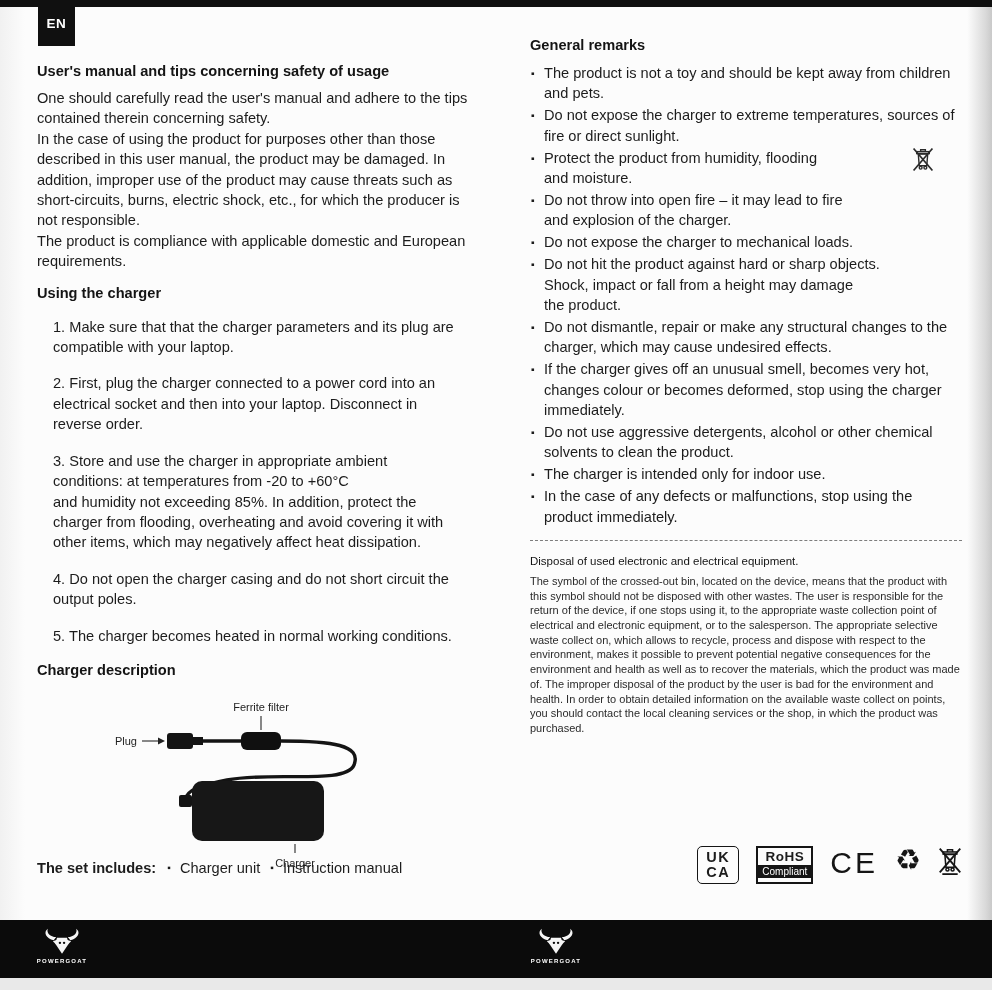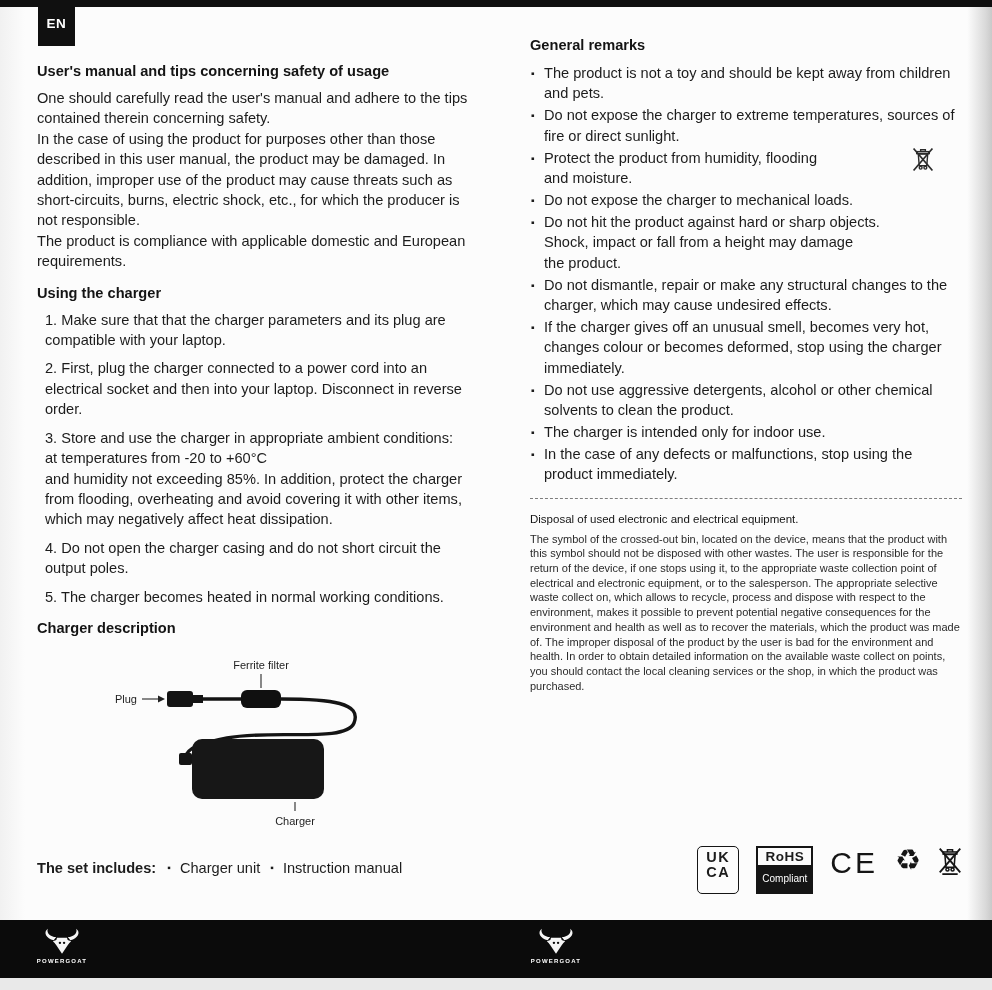--- a/index.html
+++ b/index.html
@@ -19,21 +19,21 @@
     display:flex; align-items:center; justify-content:center;
   }
   .col { position:absolute; }
   .left { left:37px; top:63px; width:434px; }
   .right { left:530px; top:37px; width:432px; }
   h2 { font-size:14.6px; font-weight:700; color:#141414; margin:13px 0 9px; }
   .left h2:first-child { margin-top:0; }
   .right h2 { margin:0 0 10px; }
   .body, .num-list p { font-size:14.6px; line-height:20.4px; }
   .pre { white-space:pre-line; }
-  .num-list p { margin:8px; }
+  .num-list p { margin:16px; }
   ul.bullets { list-style:none; }
   ul.bullets li {
     position:relative; padding-left:14px; margin-bottom:1.5px;
     font-size:14.6px; line-height:20.4px; white-space:pre-line;
   }
   ul.bullets li::before {
     content:"▪"; position:absolute; left:1px; top:0;
     font-size:10.5px; line-height:20.4px;
   }
   .dashed { border-top:1.6px dashed #7d7d7d; margin:13px 0 14px; }
@@ -53,21 +53,21 @@
   .marks {
     position:absolute; left:530px; top:846px; width:432px;
     display:flex; justify-content:flex-end; gap:17px;
   }
   .ukca {
     border:1.5px solid #151515; border-radius:5px; padding:3px 8px;
     font-weight:700; font-size:14.5px; line-height:15px; text-align:center; letter-spacing:1.5px;
   }
   .rohs { border:2px solid #151515; text-align:center; }
   .rohs-top { font-size:13.5px; font-weight:700; padding:1px 6px; letter-spacing:.5px; }
-  .rohs-bottom { background:#151515; color:#fff; font-size:10px; padding:8px 4px; }
+  .rohs-bottom { background:#151515; color:#fff; font-size:10px; padding:1px 4px; }
   .ce { font-size:30px; letter-spacing:3px; color:#151515; }
   .recycle { font-size:29px; line-height:1; color:#151515; }
 
   .weee-top { position:absolute; left:912px; top:146px; opacity:.9; }
 
   .footer { position:absolute; left:0; top:920px; width:992px; height:64px; background:#0b0b0b; }
   .brand { position:absolute; top:7px; width:64px; display:flex; flex-direction:column; align-items:center; color:#fff; }
   .brand-1 { left:30px; }
   .brand-2 { left:524px; }
   .brand-text { font-size:6px; letter-spacing:1.2px; margin-top:1px; font-weight:700; white-space:nowrap; }
@@ -128,20 +128,22 @@
     <span>Instruction manual</span>
   </div>
 
   <div class="col right">
     <h2>General remarks</h2>
     <ul class="bullets">
       <li>The product is not a toy and should be kept away from children and pets.</li>
       <li>Do not expose the charger to extreme temperatures, sources of fire or direct sunlight.</li>
       <li>Protect the product from humidity, flooding
 and moisture.</li>
+      <li>Do not throw into open fire – it may lead to fire
+and explosion of the charger.</li>
       <li>Do not expose the charger to mechanical loads.</li>
       <li>Do not hit the product against hard or sharp objects.
 Shock, impact or fall from a height may damage
 the product.</li>
       <li>Do not dismantle, repair or make any structural changes to the charger, which may cause undesired effects.</li>
       <li>If the charger gives off an unusual smell, becomes very hot, changes colour or becomes deformed, stop using the charger immediately.</li>
       <li>Do not use aggressive detergents, alcohol or other chemical solvents to clean the product.</li>
       <li>The charger is intended only for indoor use.</li>
       <li>In the case of any defects or malfunctions, stop using the product immediately.</li>
     </ul>

